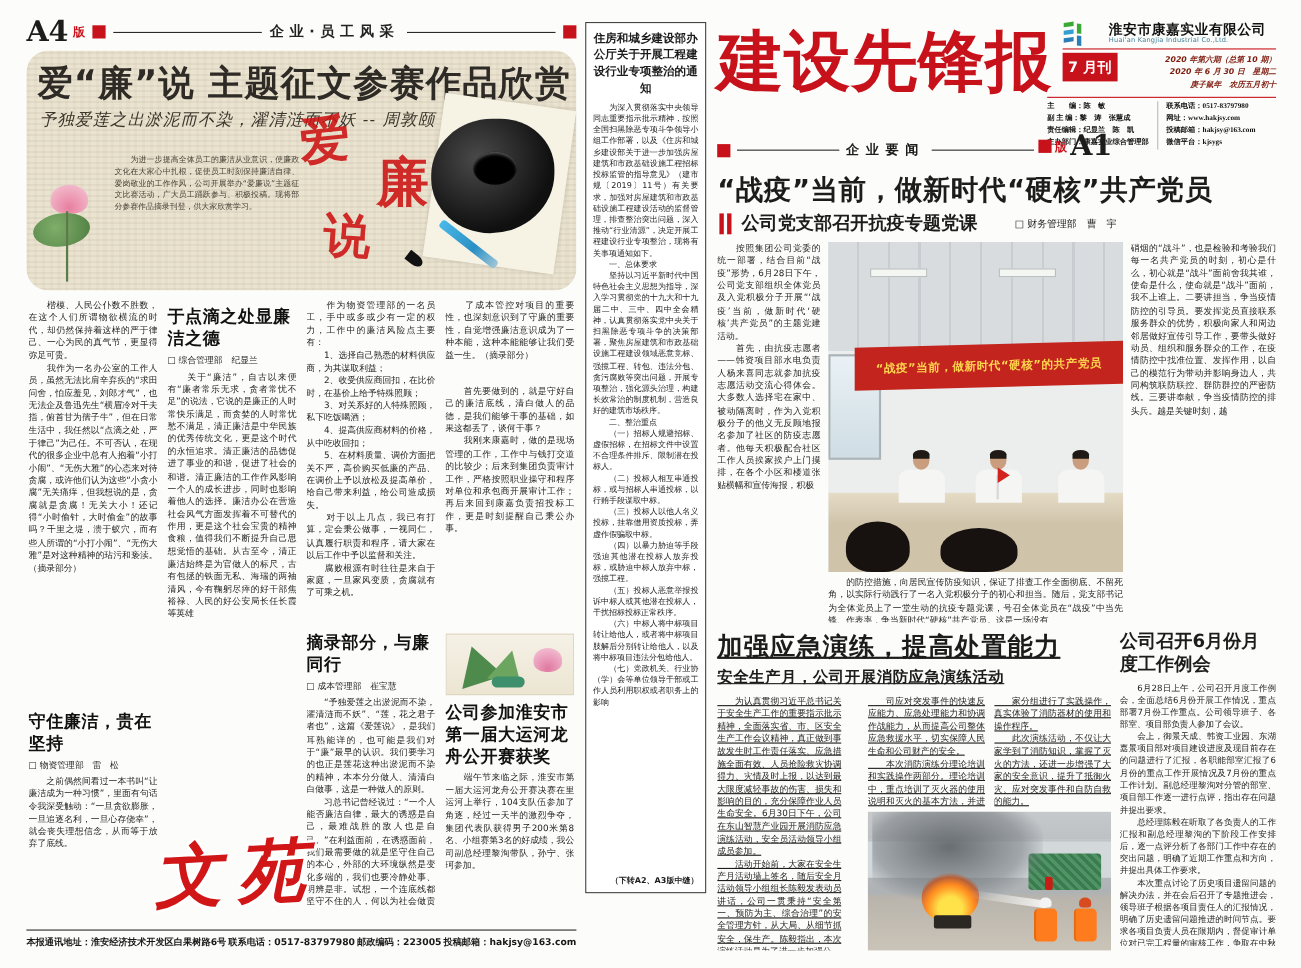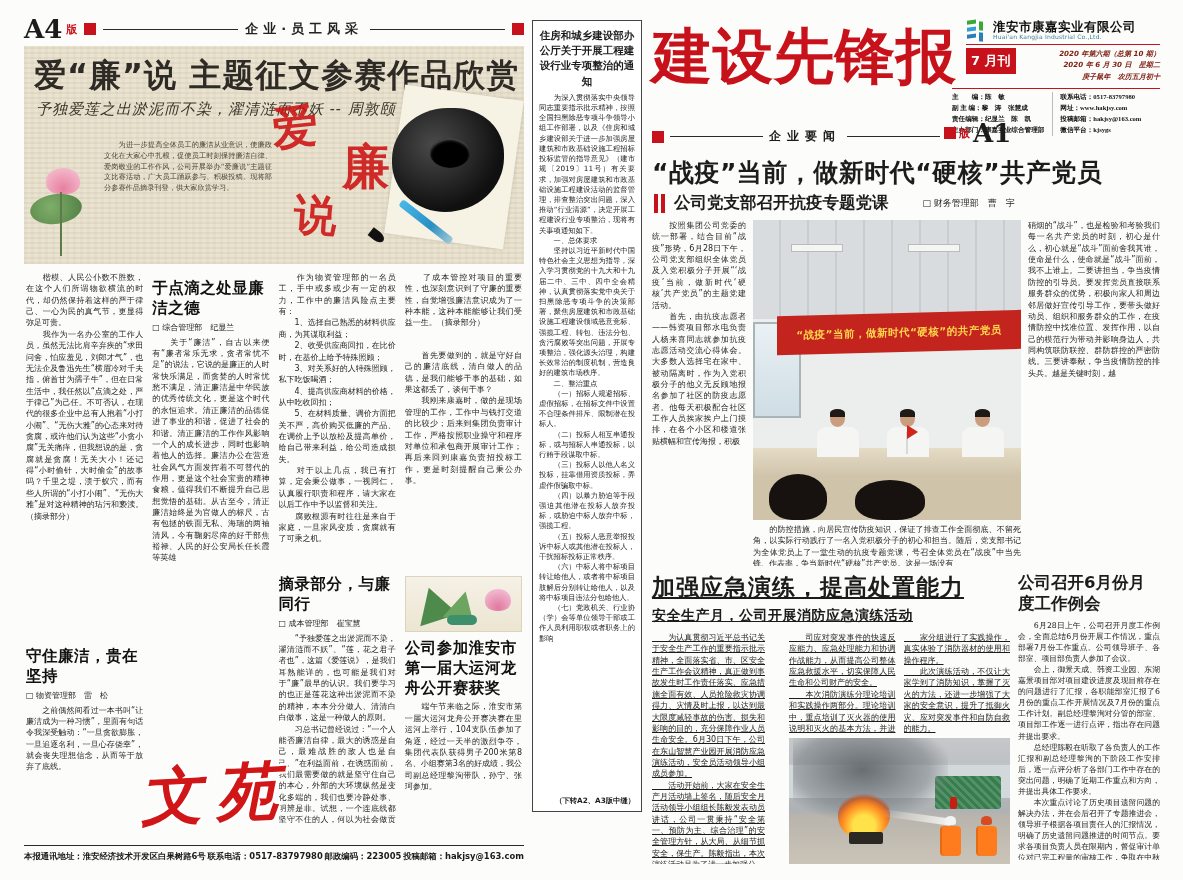--- a/index.html
+++ b/index.html
@@ -17,21 +17,21 @@
   
   .left-page { left:24px; top:16px; width:500px; height:846px; }
   .lp-head { display:flex; align-items:center; gap:7px; height:26px; }
   .lp-ed { font-size:26px; font-weight:bold; font-family:"DejaVu Serif", serif; line-height:1; }
   .lp-ed-label { color:#c8121b; font-size:11px; font-weight:bold; margin-left:-3px; }
   .section-title { font-size:13px; font-weight:bold; letter-spacing:5px; color:#222; }
 
   .lp-banner { position:absolute; top:30px; left:0; width:500px; height:218px; background:#eae3d0;
     background-image:repeating-linear-gradient(0deg, rgba(175,163,138,.14) 0 2px, transparent 2px 5px),
                      repeating-linear-gradient(90deg, rgba(175,163,138,.08) 0 3px, transparent 3px 7px);
-    overflow:hidden; }
+    overflow:hidden;border-radius:20px; }
   .banner-headline { position:absolute; left:10px; top:8px; font-size:32px; font-weight:900; color:#2e2a25; letter-spacing:1px; white-space:nowrap; }
   .banner-subline { position:absolute; left:12px; top:54px; font-size:15px; font-family:"DejaVu Serif", serif; font-style:italic; color:#3b342a; letter-spacing:1px; }
   .banner-intro { position:absolute; left:80px; top:94px; width:168px; height:116px; font-size:7.2px; line-height:1.5; text-align:justify; color:#4a4238; white-space:pre-line; overflow:hidden; }
   .callig { position:absolute; font-family:"DejaVu Serif", serif; font-weight:bold; color:#cc1212; opacity:.88; line-height:1; }
   .c1 { left:248px; top:58px; font-size:46px; transform:rotate(-6deg); }
   .c2 { left:318px; top:96px; font-size:48px; }
   .c3 { left:270px; top:148px; font-size:43px; transform:rotate(4deg); }
   .ink-art { position:absolute; right:6px; top:36px; width:150px; height:175px; }
   .ink-paper { position:absolute; right:4px; top:10px; width:120px; height:150px; background:#f6f2e4; transform:rotate(8deg); box-shadow:0 0 4px rgba(0,0,0,.15); }
   .ink-blob { position:absolute; right:14px; top:26px; width:112px; height:104px; border-radius:52% 46% 55% 50%; background:radial-gradient(ellipse at 38% 35%, #4a4a4a, #101010 68%); }
@@ -60,21 +60,21 @@
   
   .gutter { left:532px; top:20px; width:110px; height:792px; border:1.3px solid #444; background:#fff; padding:7px 6px 5px; display:flex; flex-direction:column; }
   .gutter-title { font-size:10.5px; font-weight:900; text-align:center; line-height:1.45; margin-bottom:4px; }
   .gutter-body { flex:1; font-size:7.3px; line-height:1.4; text-align:justify; white-space:pre-line; overflow:hidden; color:#242424; }
   .gutter-cont { font-size:7.3px; font-weight:bold; text-align:right; margin-top:3px; }
 
   
   .right-page { left:652px; top:16px; width:508px; height:852px; }
   .masthead-title { position:absolute; left:0; top:10px; font-size:60px; font-weight:900; font-family:"DejaVu Serif", serif; color:#c8121b; letter-spacing:1px; line-height:1; }
   .mh-right { position:absolute; left:314px; top:2px; width:194px; }
-  .logo-row { display:flex; gap:3px; align-items:center; border-bottom:1.4px solid #c8121b; padding-bottom:2px; }
+  .logo-row { display:flex; gap:18px; align-items:center; border-bottom:1.4px solid #c8121b; padding-bottom:2px; }
   .logo-names { line-height:1.1; }
   .company-cn { font-size:12.5px; font-weight:900; letter-spacing:0.5px; color:#111; }
   .company-en { font-size:6px; color:#3d7f99; letter-spacing:0.2px; }
   .mh-sub { display:flex; gap:5px; margin-top:3px; align-items:stretch; }
   .monthly-box { background:#c8121b; color:#fff; font-size:13px; font-weight:bold; padding:4px 5px; align-self:flex-start; white-space:nowrap; }
   .dates { flex:1; font-size:7.1px; line-height:1.6; font-weight:bold; font-style:italic; color:#7e1d10; text-align:right; white-space:pre-line; }
   .credits { position:absolute; left:300px; top:72px; width:208px; display:flex; gap:8px; border-top:1.2px solid #c8121b; padding:3px 0 2px; font-size:6.6px; font-weight:bold; line-height:1.65; color:#111; }
   .credits > div { white-space:pre-line;font-family:Liberation Serif, serif; }
   .credits .ccol2 { border-left:1px solid #bbb; padding-left:7px; }
   .sec-rule { position:absolute; left:0; top:112px; width:288px; display:flex; align-items:center; gap:6px; }

